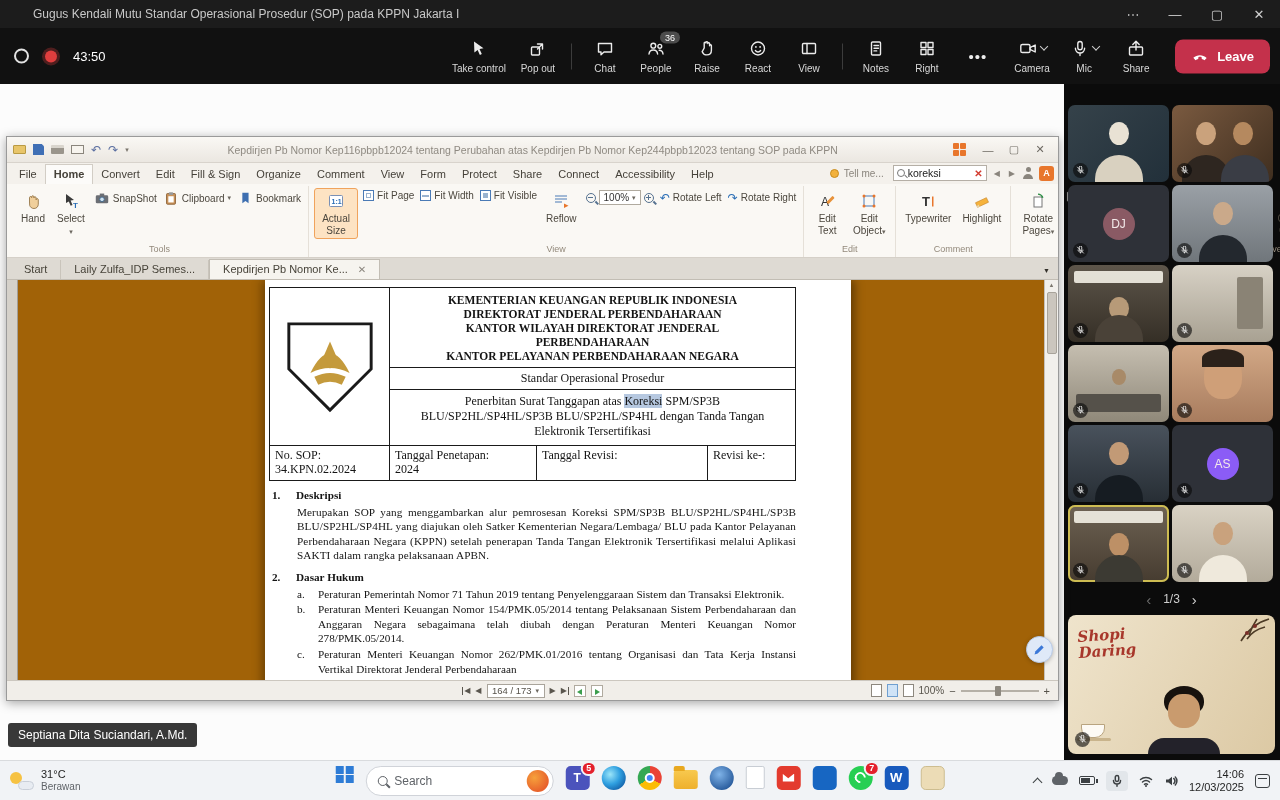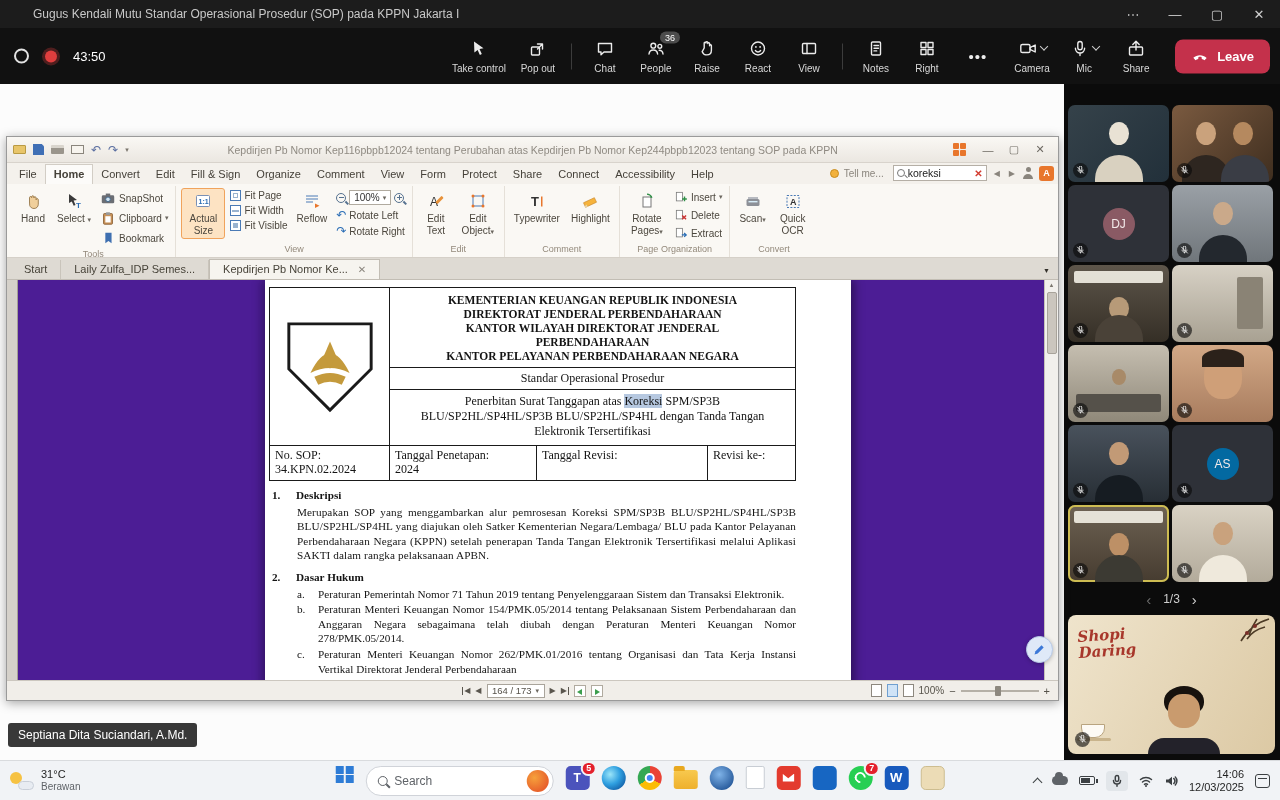--- a/index.html
+++ b/index.html
@@ -66,42 +66,42 @@
 .personico::before{content:"";position:absolute;left:3.5px;top:0;width:5px;height:5px;border-radius:50%;background:#8a857d}
 .personico::after{content:"";position:absolute;left:1px;bottom:0;width:10px;height:5px;border-radius:5px 5px 0 0;background:#8a857d}
 .useravatar{width:15px;height:15px;border-radius:3px;background:#e8762c;color:#fff;font-size:9px;font-weight:700;display:flex;align-items:center;justify-content:center}
 
 .fx-ribbon{height:74px;background:#faf8f4;border-bottom:1px solid #d5d0c8;display:flex;padding:2px 4px 0}
 .rgroup{display:flex;flex-direction:column;border-right:1px solid #e5e0d8;padding:0 5px}
 .rbody{flex:1;display:flex;align-items:flex-start;gap:3px;padding-top:2px}
 .rlabel{font-size:9px;color:#93897b;text-align:center;padding:2px 0 3px;white-space:nowrap}
 .btn-lg{display:flex;flex-direction:column;align-items:center;gap:2px;padding:3px 4px;border-radius:3px;font-size:10px;color:#4c473e;text-align:center;line-height:1.15;min-width:34px}
 .btn-lg.pressed{background:#fde3c3;border:1px solid #f0a35c;padding:2px 3px}
-.col-sm{display:flex;flex-direction:column;gap:2px;padding-top:1px}
+.col-sm{display:flex;flex-direction:row;gap:2px;padding-top:1px}
 .btn-sm{display:flex;align-items:center;gap:3px;font-size:10px;color:#4c473e;padding:1px 2px;white-space:nowrap}
 .carrow{font-size:7px;color:#6b675f}
 .ri{height:20px;display:flex;align-items:center;justify-content:center}
 .ic-box{width:11px;height:11px;border:1px solid #4a7ab5;background:#fff;position:relative;flex:none}
 .ic-box.fp::after{content:"";position:absolute;inset:2px;border:1px solid #9ab3cf}
 .ic-box.fw::after{content:"";position:absolute;left:1px;right:1px;top:4px;height:2px;background:#9ab3cf}
 .ic-box.fv::after{content:"";position:absolute;left:2px;top:2px;width:5px;height:5px;background:#9ab3cf}
 .magz{position:relative;width:10px;height:10px;border:1.5px solid #55718f;border-radius:50%;flex:none}
 .magz::after{content:"";position:absolute;width:4px;height:1.5px;background:#55718f;transform:rotate(45deg);right:-4px;bottom:-2px}
 .magz i{position:absolute;left:1.5px;top:3.5px;width:5px;height:1.3px;background:#55718f}
 .magz.plus b{position:absolute;left:3.3px;top:1.6px;width:1.3px;height:5px;background:#55718f}
 .zbox{height:15px;border:1px solid #b0aa9f;background:#fff;display:flex;align-items:center;gap:3px;padding:0 4px;font-size:10px;color:#333}
 .rotch{font-size:12px;color:#2a6db5;line-height:1}
 
 .fx-tabbar{height:22px;background:#dedad3;display:flex;align-items:flex-end;border-bottom:1px solid #c2bdb4;padding-left:4px;position:relative}
 .dtab{font-size:11px;color:#474339;padding:3px 13px 4px;border-right:1px solid #c9c4bb;display:flex;align-items:center;gap:10px;white-space:nowrap}
 .dtab.active{background:#f6f4ef;border:1px solid #c2bdb4;border-bottom:none}
 .dtab .x{color:#8a857d;font-size:10px}
 .tab-caret{position:absolute;right:8px;bottom:5px;font-size:7px;color:#33302a}
 
-.fx-doc{flex:1;position:relative;background:#4c1d95;overflow:hidden;display:flex}
+.fx-doc{flex:1;position:relative;background:#a16207;overflow:hidden;display:flex}
 .navstrip{width:11px;background:#d5d1ca;border-right:1px solid #a39e96}
 .docview{flex:1;position:relative;overflow:hidden}
 .vscroll{position:absolute;right:0;top:0;bottom:0;width:14px;background:#f2f0ec;border-left:1px solid #c6c1b9;display:flex;flex-direction:column;align-items:center;z-index:5}
 .sarr{font-size:6px;color:#7c776e;padding:2px 0}
 .vthumb{width:10px;height:62px;background:#cbc6be;border:1px solid #a8a39a;border-radius:2px;margin-top:2px}
 
 .pdfpage{position:absolute;left:247px;top:0;width:586px;height:130%;background:#fff;box-shadow:4px 0 9px rgba(0,0,0,.35),-4px 0 9px rgba(0,0,0,.25);padding:7px 55px 0 4px;font-family:"Liberation Serif",serif;color:#141414}
 .hdrtable{border:1.2px solid #1a1a1a;display:grid;grid-template-columns:120px 1fr}
 .logocell{grid-row:1/span 3;border-right:1.2px solid #1a1a1a;display:flex;align-items:center;justify-content:center}
 .hcell1{border-bottom:1.2px solid #1a1a1a;padding:5px 2px 4px;text-align:center;font-weight:700;font-size:11.5px;line-height:14px}
@@ -847,21 +847,21 @@
         <div class="fig-body" style="background:#161c22"></div>
         <span class="mutebub">
             <svg width="9" height="9" viewBox="0 0 11 11">
               <path d="M4 1.5v3a1.5 1.5 0 003 0v-3a1.5 1.5 0 00-3 0zM2.5 4.5c0 1.8 1.3 3 3 3s3-1.2 3-3M5.5 7.5V9" stroke="#fff" stroke-width="1" fill="none"></path>
               <path d="M1.5 1l8 8" stroke="#fff" stroke-width="1"></path>
             </svg>
           </span>
       </div>
       <div class="tile" style="background:#2e3138">
         <div class="initwrap">
-            <div class="initc" style="background:#0369a1">AS</div>
+            <div class="initc" style="background:#8b5cf6">AS</div>
           </div>
         <span class="mutebub">
             <svg width="9" height="9" viewBox="0 0 11 11">
               <path d="M4 1.5v3a1.5 1.5 0 003 0v-3a1.5 1.5 0 00-3 0zM2.5 4.5c0 1.8 1.3 3 3 3s3-1.2 3-3M5.5 7.5V9" stroke="#fff" stroke-width="1" fill="none"></path>
               <path d="M1.5 1l8 8" stroke="#fff" stroke-width="1"></path>
             </svg>
           </span>
       </div>
       <div class="tile active" style="background:linear-gradient(#6e6253,#463c30)">
         <div class="banner"></div>

